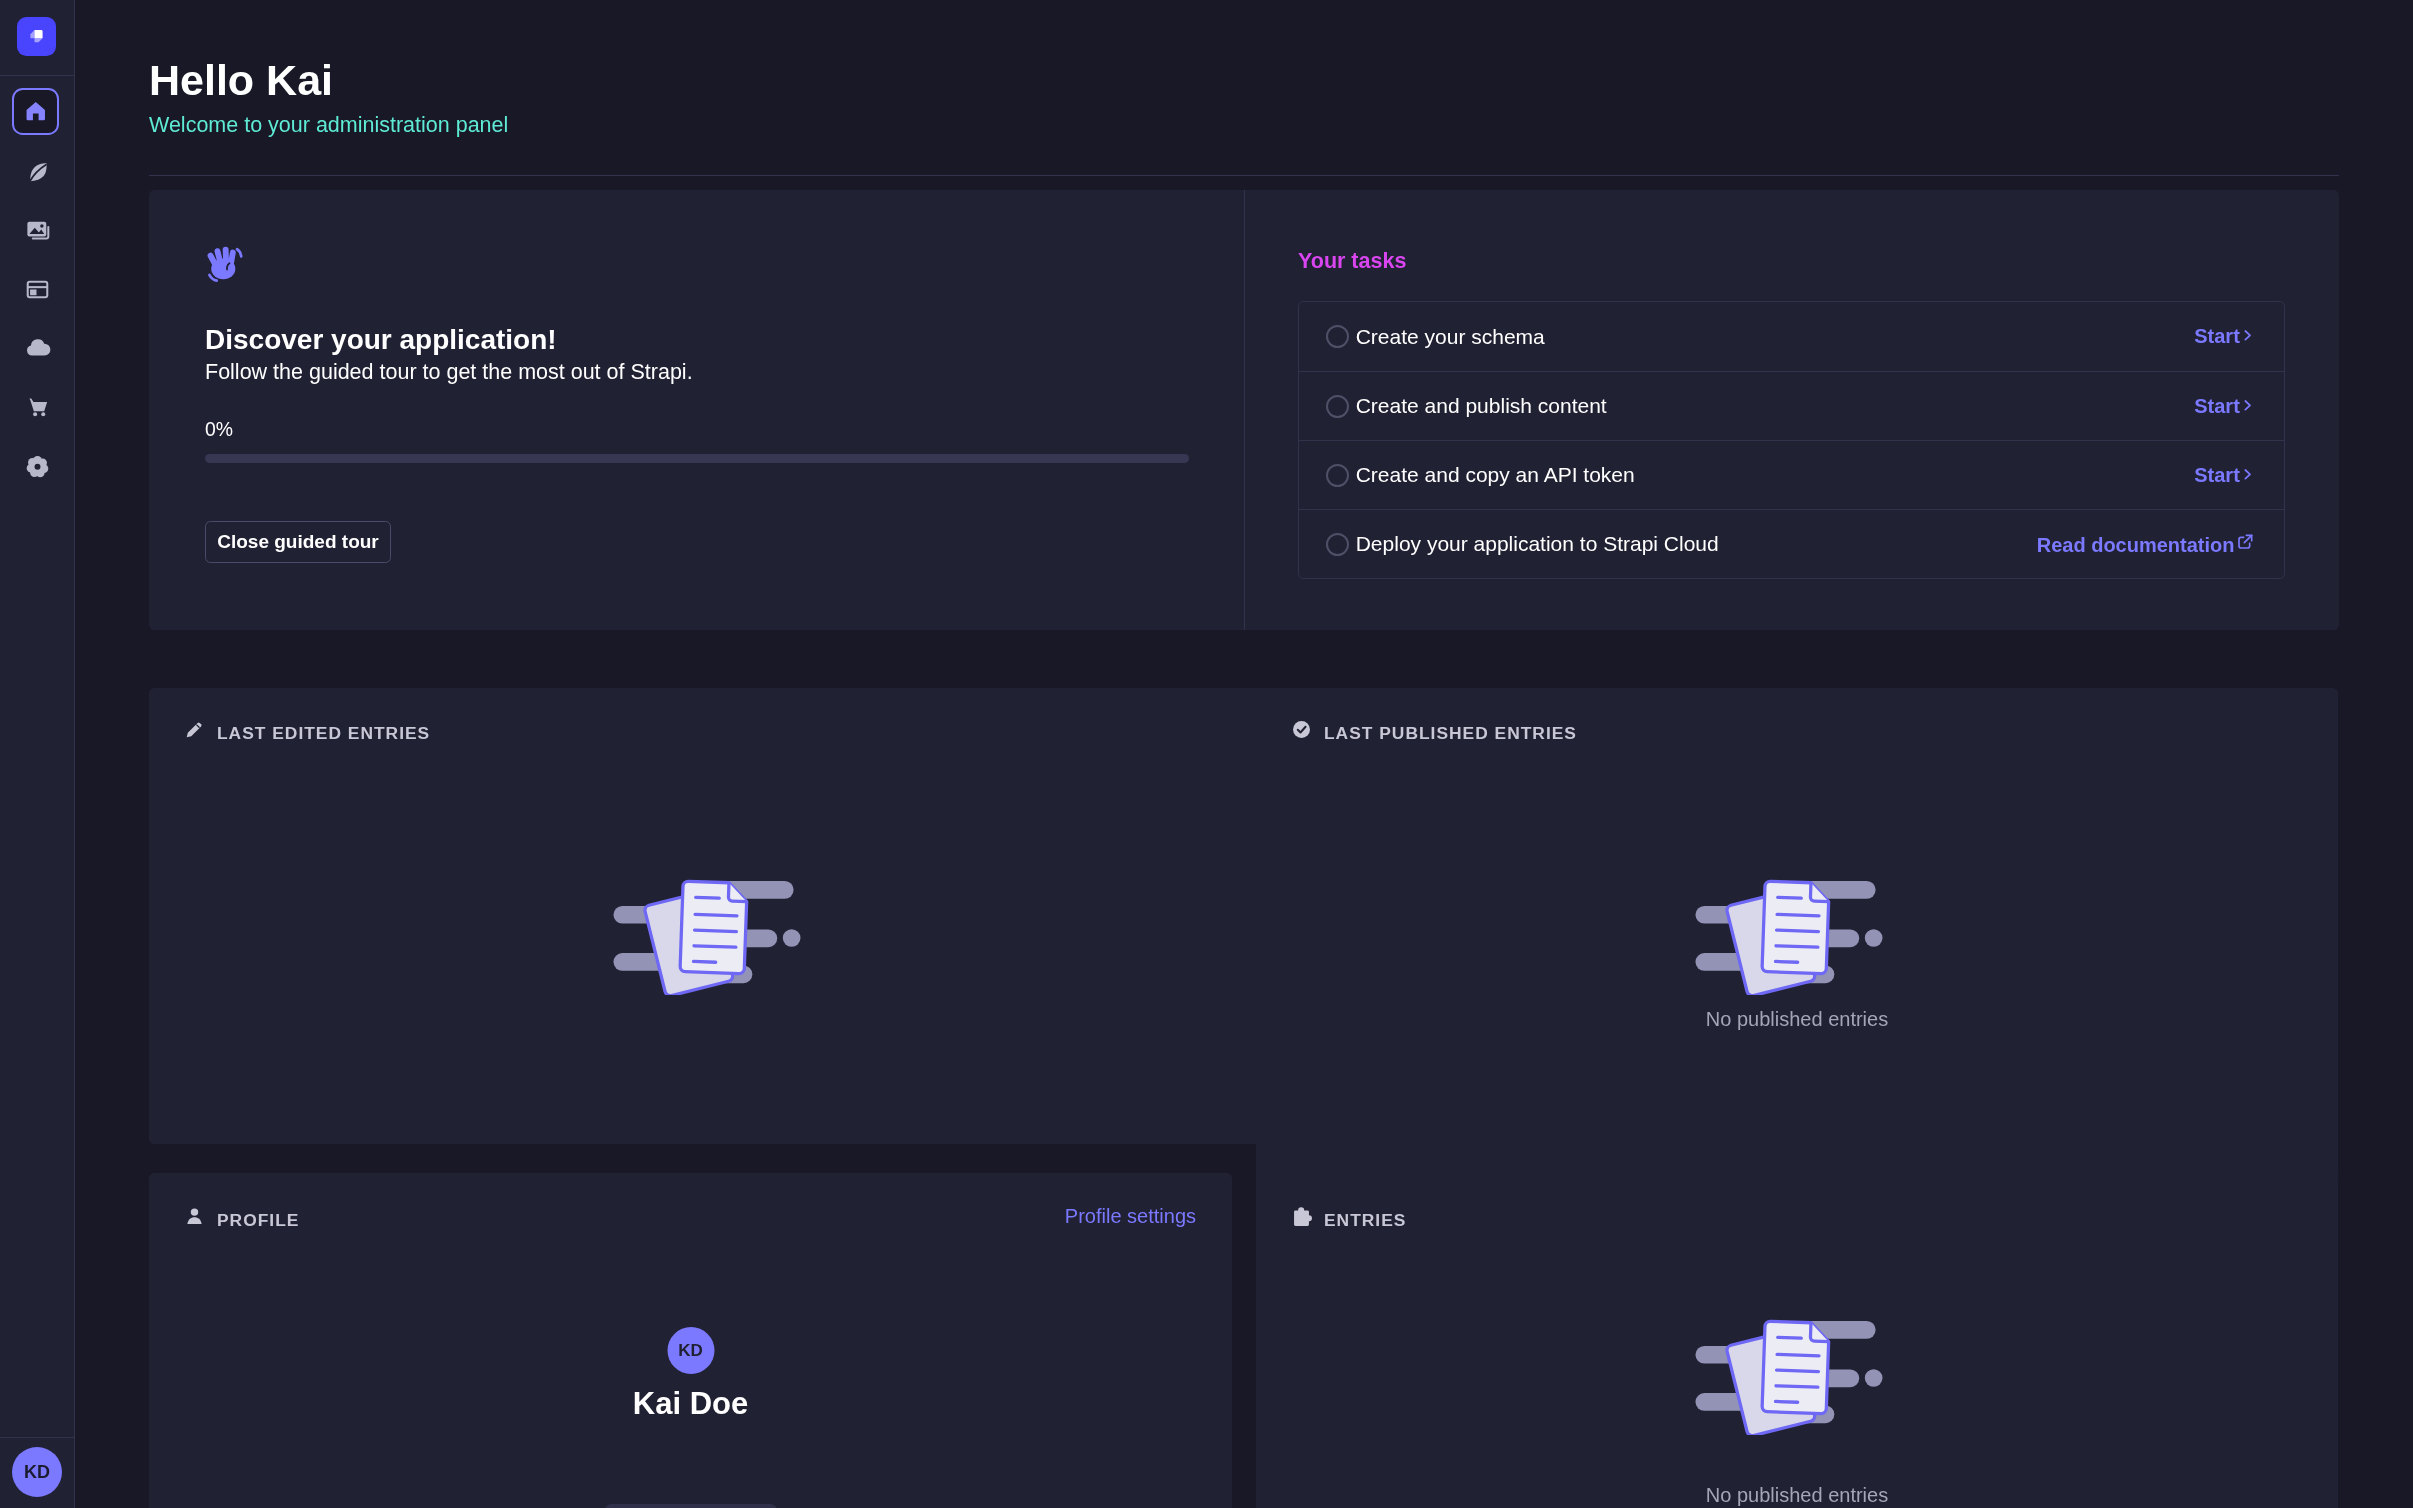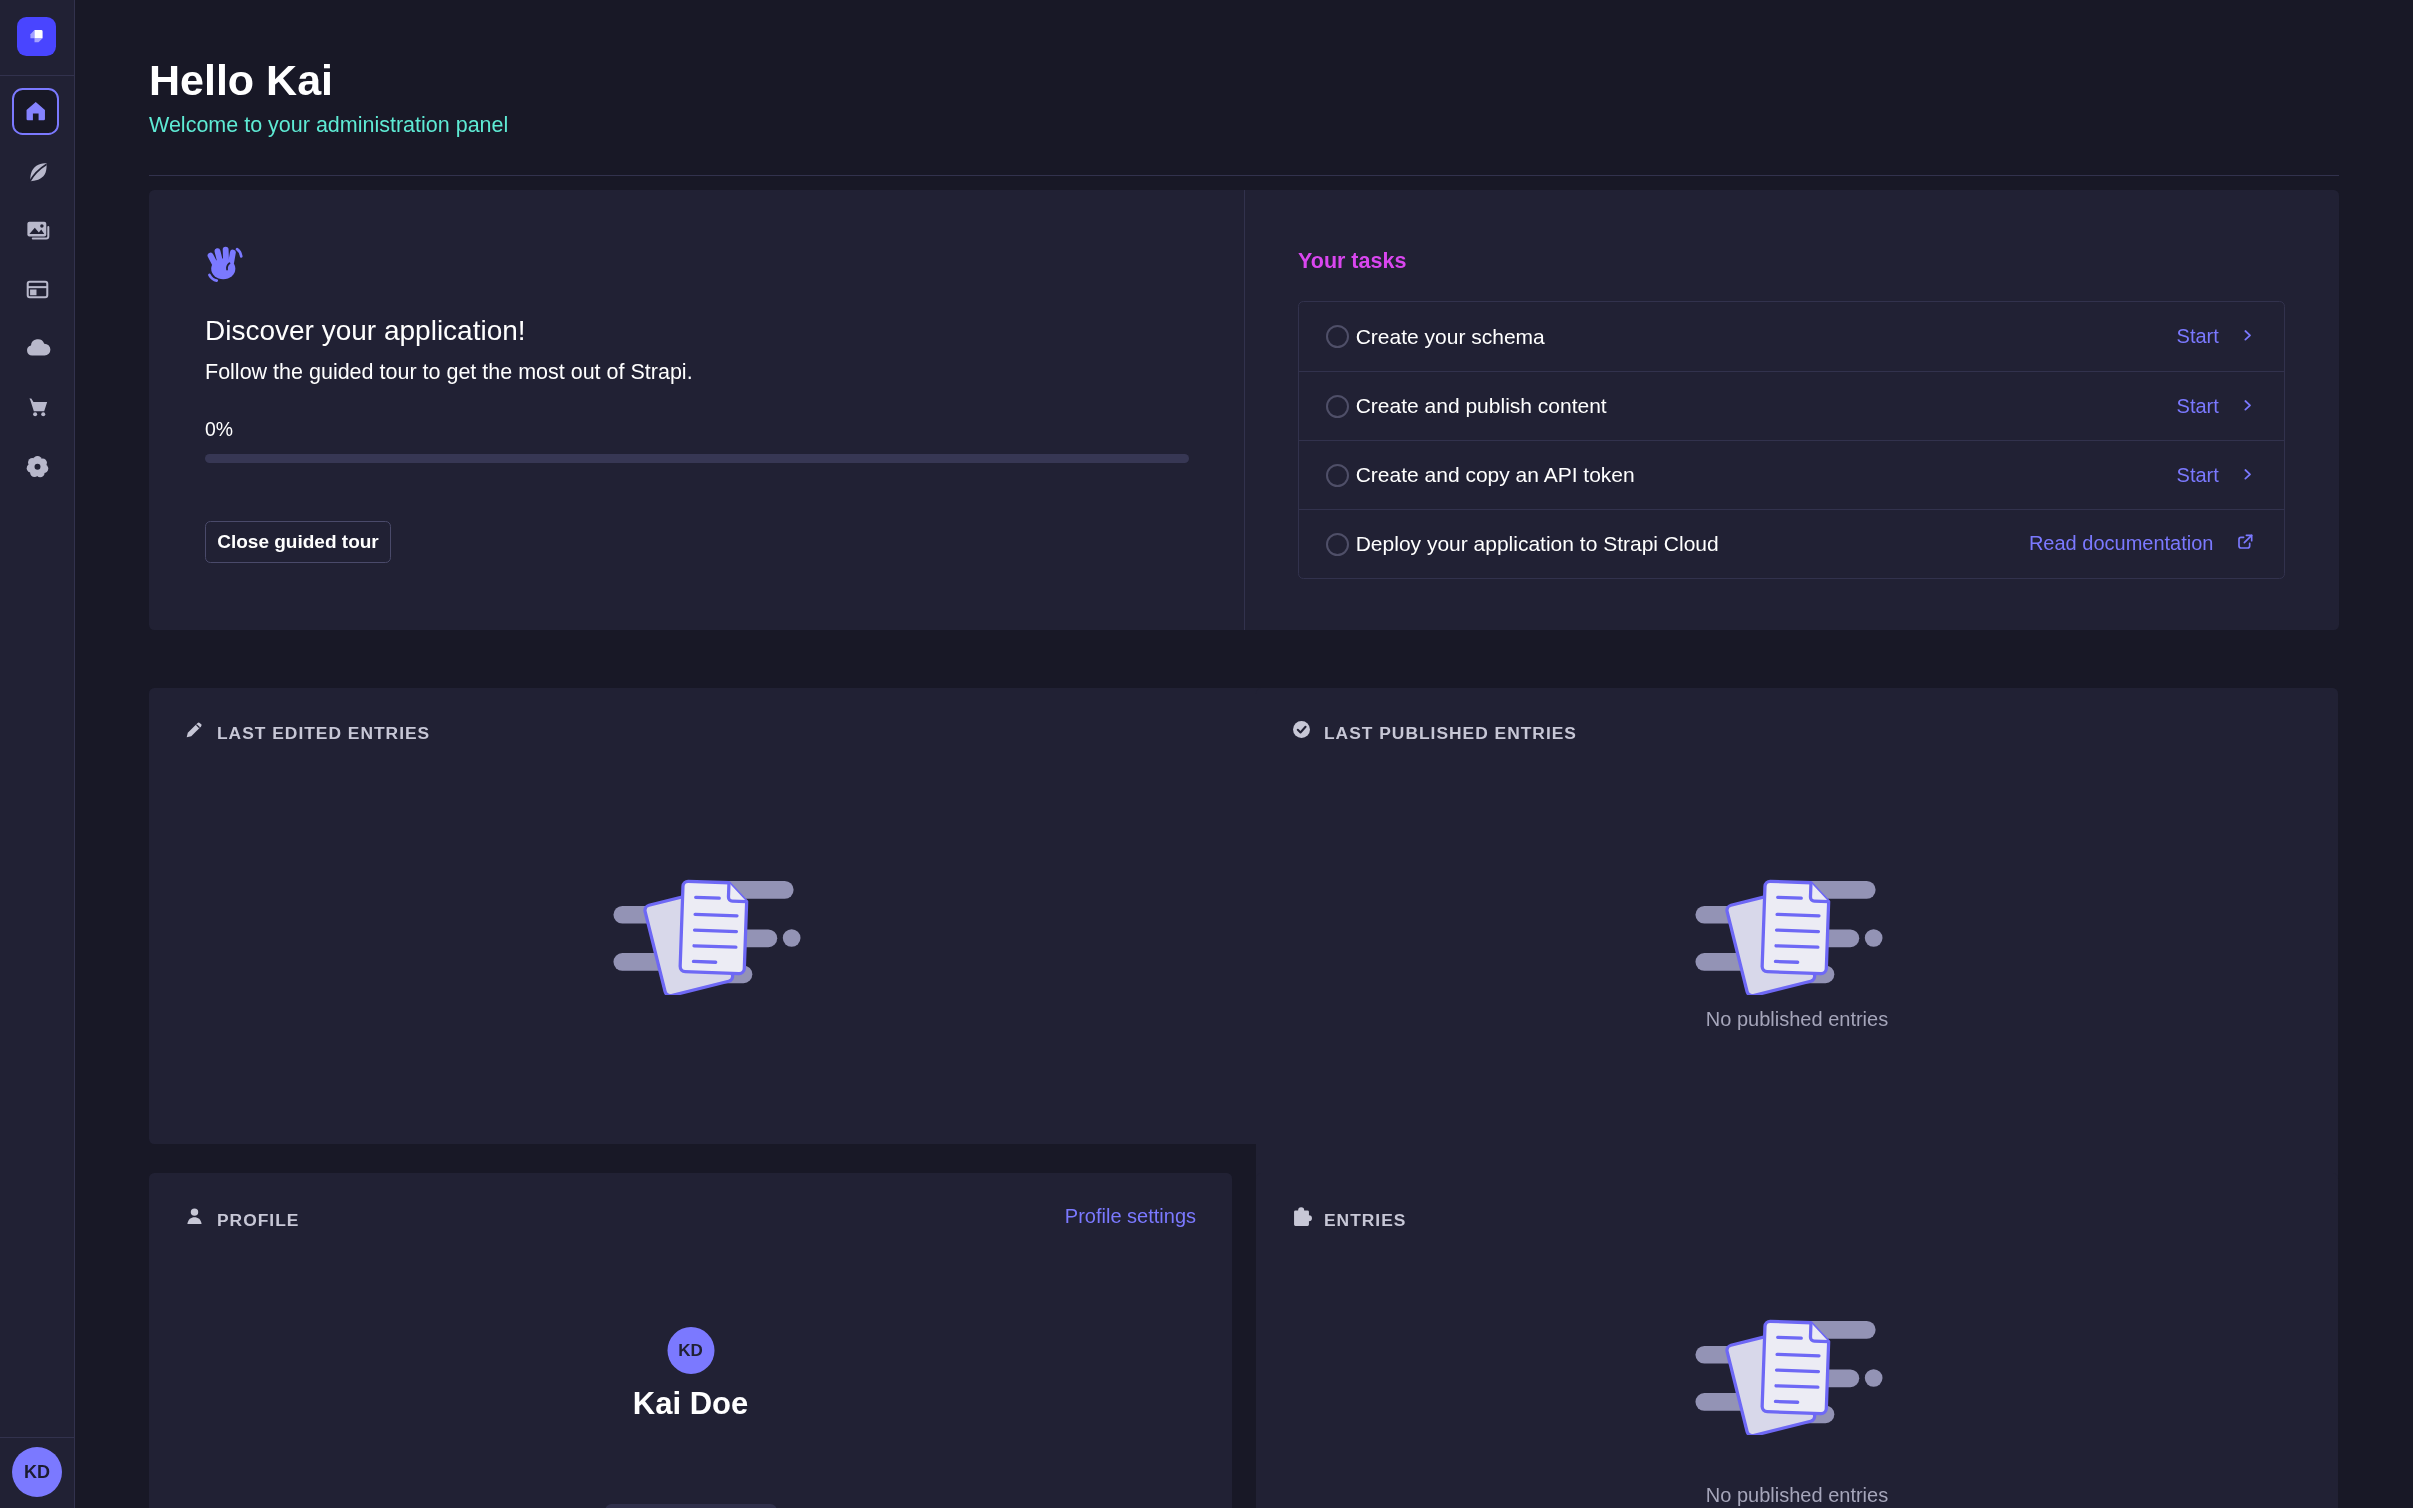--- a/index.html
+++ b/index.html
@@ -17,35 +17,35 @@
                color:#1c1c30;font-size:18px;font-weight:700;display:flex;align-items:center;justify-content:center;cursor:pointer;}
   
   .h1{position:absolute;left:149px;top:56px;font-size:43px;font-weight:700;color:#ffffff;}
   .hsub{position:absolute;left:149px;top:113px;font-size:21.5px;color:#5eead4;}
   .hdiv{position:absolute;left:149px;top:175px;width:2190px;height:0.7px;background:#32324d;}
   
   .card{position:absolute;background:#212134;border-radius:5.4px;}
   .topcard{left:149px;top:190px;width:2190px;height:440px;}
   .vdiv{position:absolute;left:1095px;top:0;width:0.7px;height:440px;background:#32324d;}
   .hand{position:absolute;left:56px;top:54px;width:40px;height:40px;}
-  .d-title{position:absolute;left:56px;top:125px;font-size:28px;font-weight:400;color:#ffffff;}
+  .d-title{position:absolute;left:56px;top:134px;font-size:28px;font-weight:700;color:#ffffff;}
   .d-sub{position:absolute;left:56px;top:170px;font-size:21.5px;color:#ffffff;}
   .pct{position:absolute;left:56px;top:228px;font-size:19.4px;color:#ffffff;}
   .bar{position:absolute;left:56px;top:264px;width:984px;height:8.7px;border-radius:4.7px;background:#373754;overflow:hidden;}
   .bar-fill{height:100%;width:0%;background:#7b79ff;border-radius:4.7px;}
   .ghost-btn{position:absolute;left:56px;top:331px;width:186px;height:42px;border:0.7px solid #4a4a6a;border-radius:5.4px;
              background:transparent;color:#ffffff;font-size:19px;font-weight:600;font-family:"Liberation Sans",sans-serif;
              display:flex;align-items:center;justify-content:center;cursor:pointer;}
   .t-title{position:absolute;left:1149px;top:59px;font-size:21.5px;font-weight:700;color:#d946ef;}
   .t-box{position:absolute;left:1149px;top:111px;width:987px;height:278px;border:0.7px solid #32324d;border-radius:5.4px;box-sizing:border-box;}
   .t-row{position:relative;height:69px;display:flex;align-items:center;padding:0 29.5px 0 27px;box-sizing:border-box;}
   .t-row + .t-row{border-top:0.7px solid #32324d;}
   .t-circle{width:23px;height:23px;border-radius:50%;border:2px solid #4f4f68;box-sizing:border-box;flex:none;}
   .t-label{margin-left:6.7px;font-size:21px;color:#ffffff;}
-  .t-action{margin-left:auto;display:flex;align-items:flex-start;gap:21px;color:#7b79ff;font-size:20px;cursor:pointer;}
+  .t-action{margin-left:auto;display:flex;align-items:flex-end;gap:0;color:#7b79ff;font-size:20px;cursor:pointer;font-weight:bold;}
   
   .midleft{left:149px;top:688px;width:1083px;height:456px;padding-left:48px;}
   .midright{left:1256px;top:688px;width:1082px;height:516px;}
   .botleft{left:149px;top:1173px;width:1083px;height:429px;}
   .botright{left:1256px;top:1173px;width:1082px;height:429px;}
   .w-icon{position:absolute;left:34px;top:30px;width:23px;height:23px;}
   .w-cap{position:absolute;left:68px;top:35px;font-size:17.4px;font-weight:600;letter-spacing:1px;color:#c7c7d6;}
   .w-link{position:absolute;right:36px;top:32px;font-size:20px;color:#7b79ff;cursor:pointer;}
   .illus{position:absolute;left:50%;transform:translateX(-50%);width:209px;height:131px;}
   .illus-mid{top:176px;}

